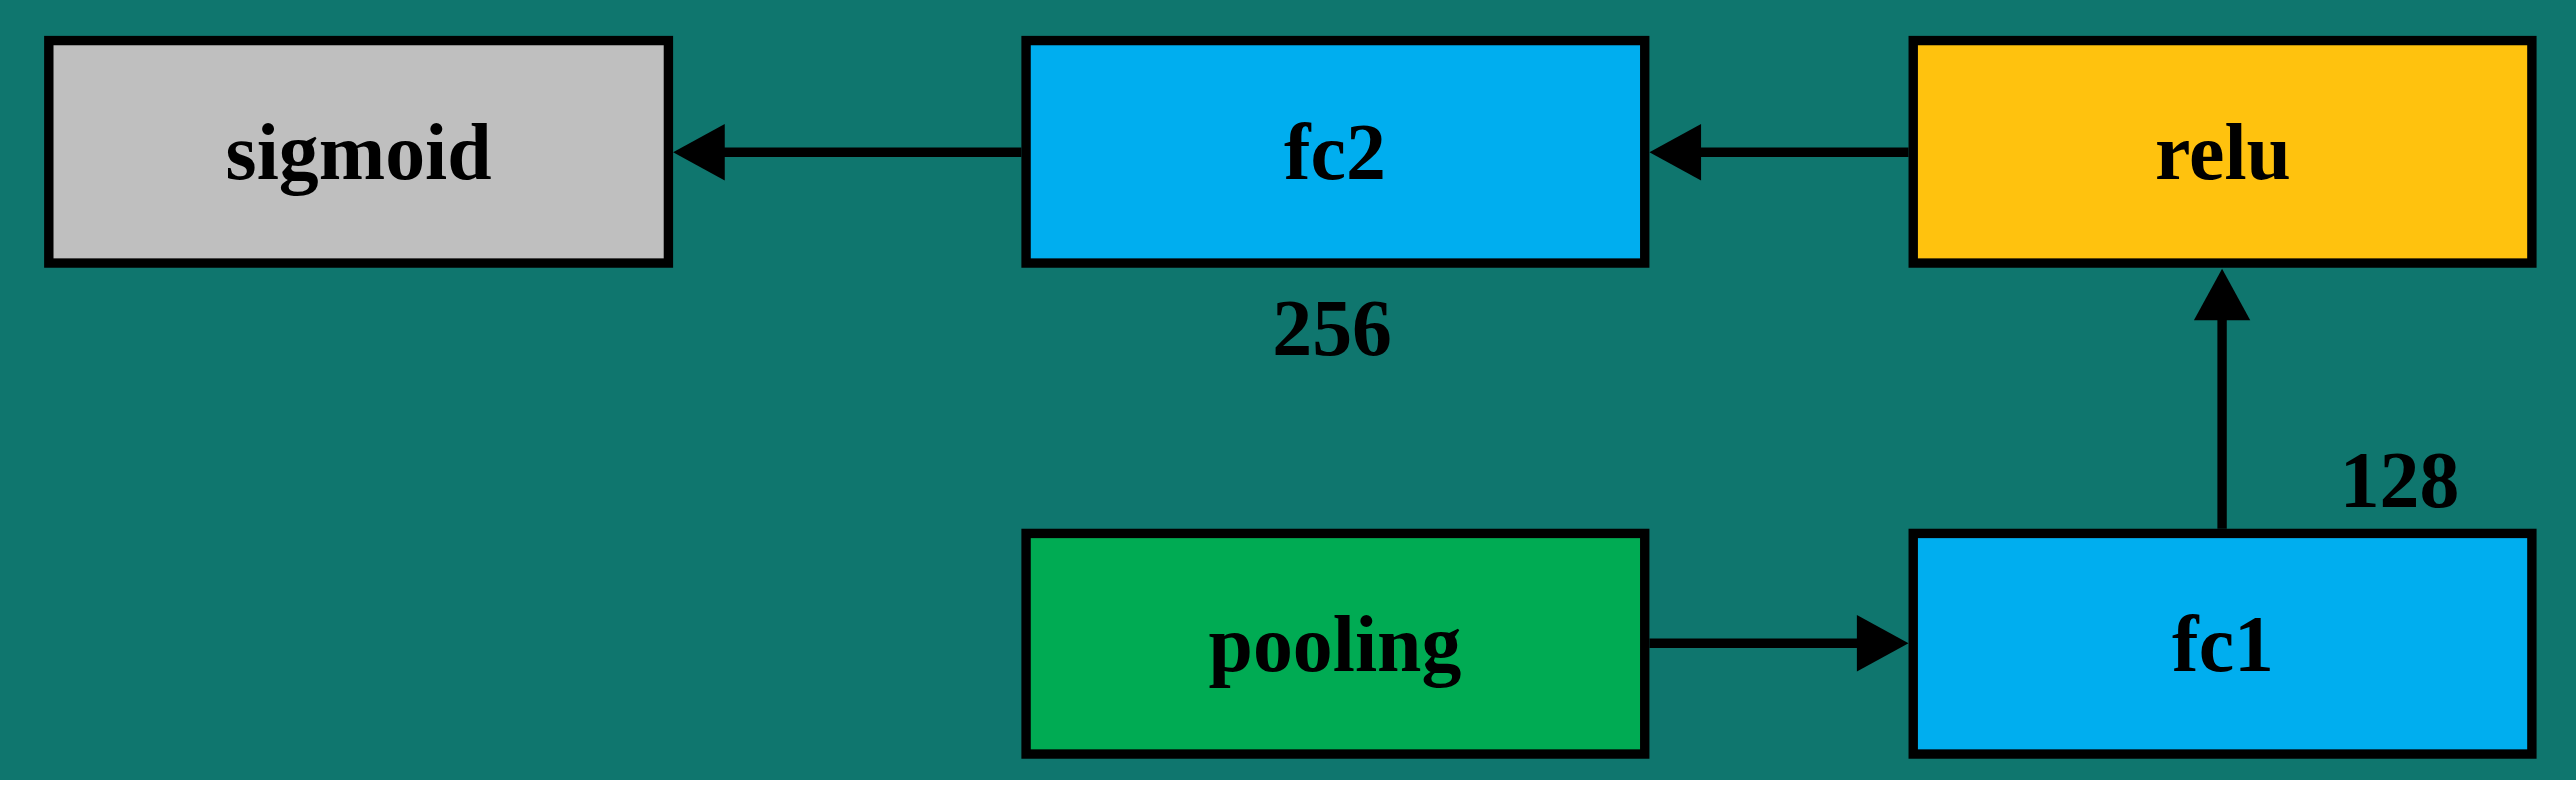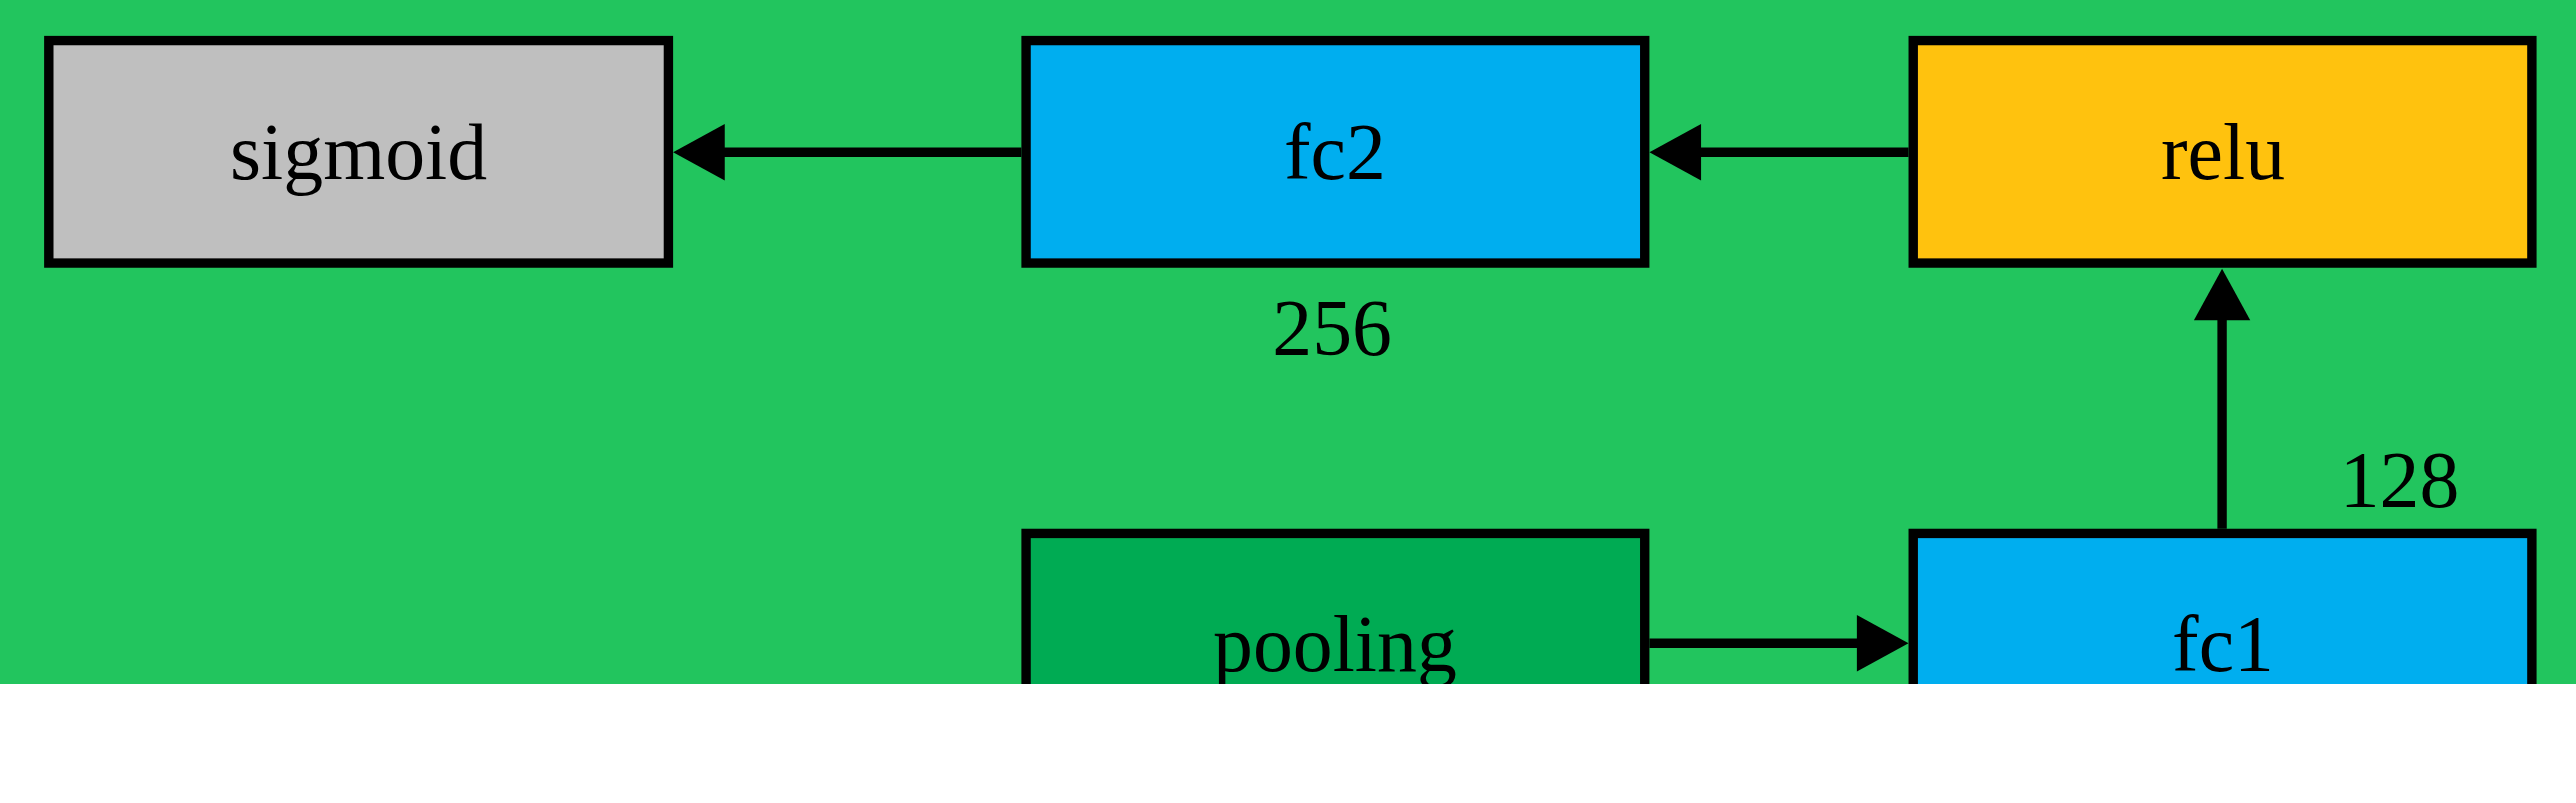--- a/index.html
+++ b/index.html
@@ -2,23 +2,24 @@
 <html style="font-size:15px"><head>
 <meta charset="utf-8">
 <style>
   html, body {
     margin: 0;
     padding: 0;
     background: #FFFFFF;
   }
   .diagram-wrap {
     width: 2576px;
-    height: 684px;
-    background: #22c55e;
+    height: 780px;
+    background: #0f766e;
     overflow: hidden;
+    font-weight: bold;
   }
   svg {
     display: block;
   }
   .node-box {
     stroke: #000000;
     stroke-width: 10;
   }
   .node-label {
     font-family: "Liberation Serif", "DejaVu Serif", serif;

